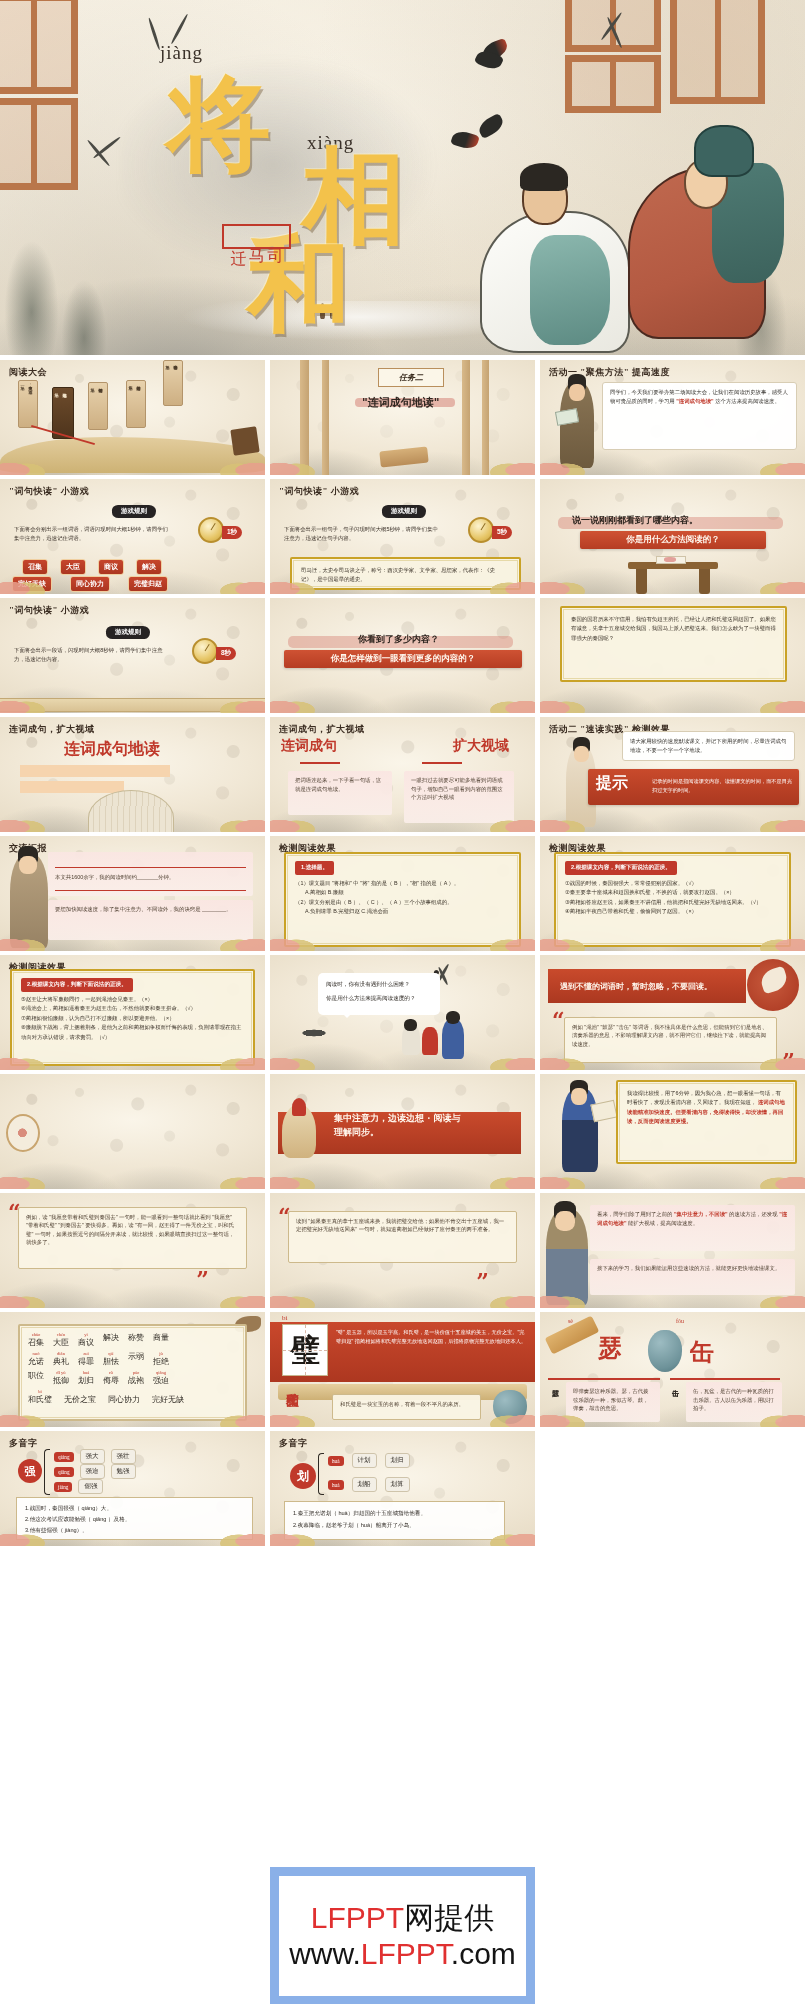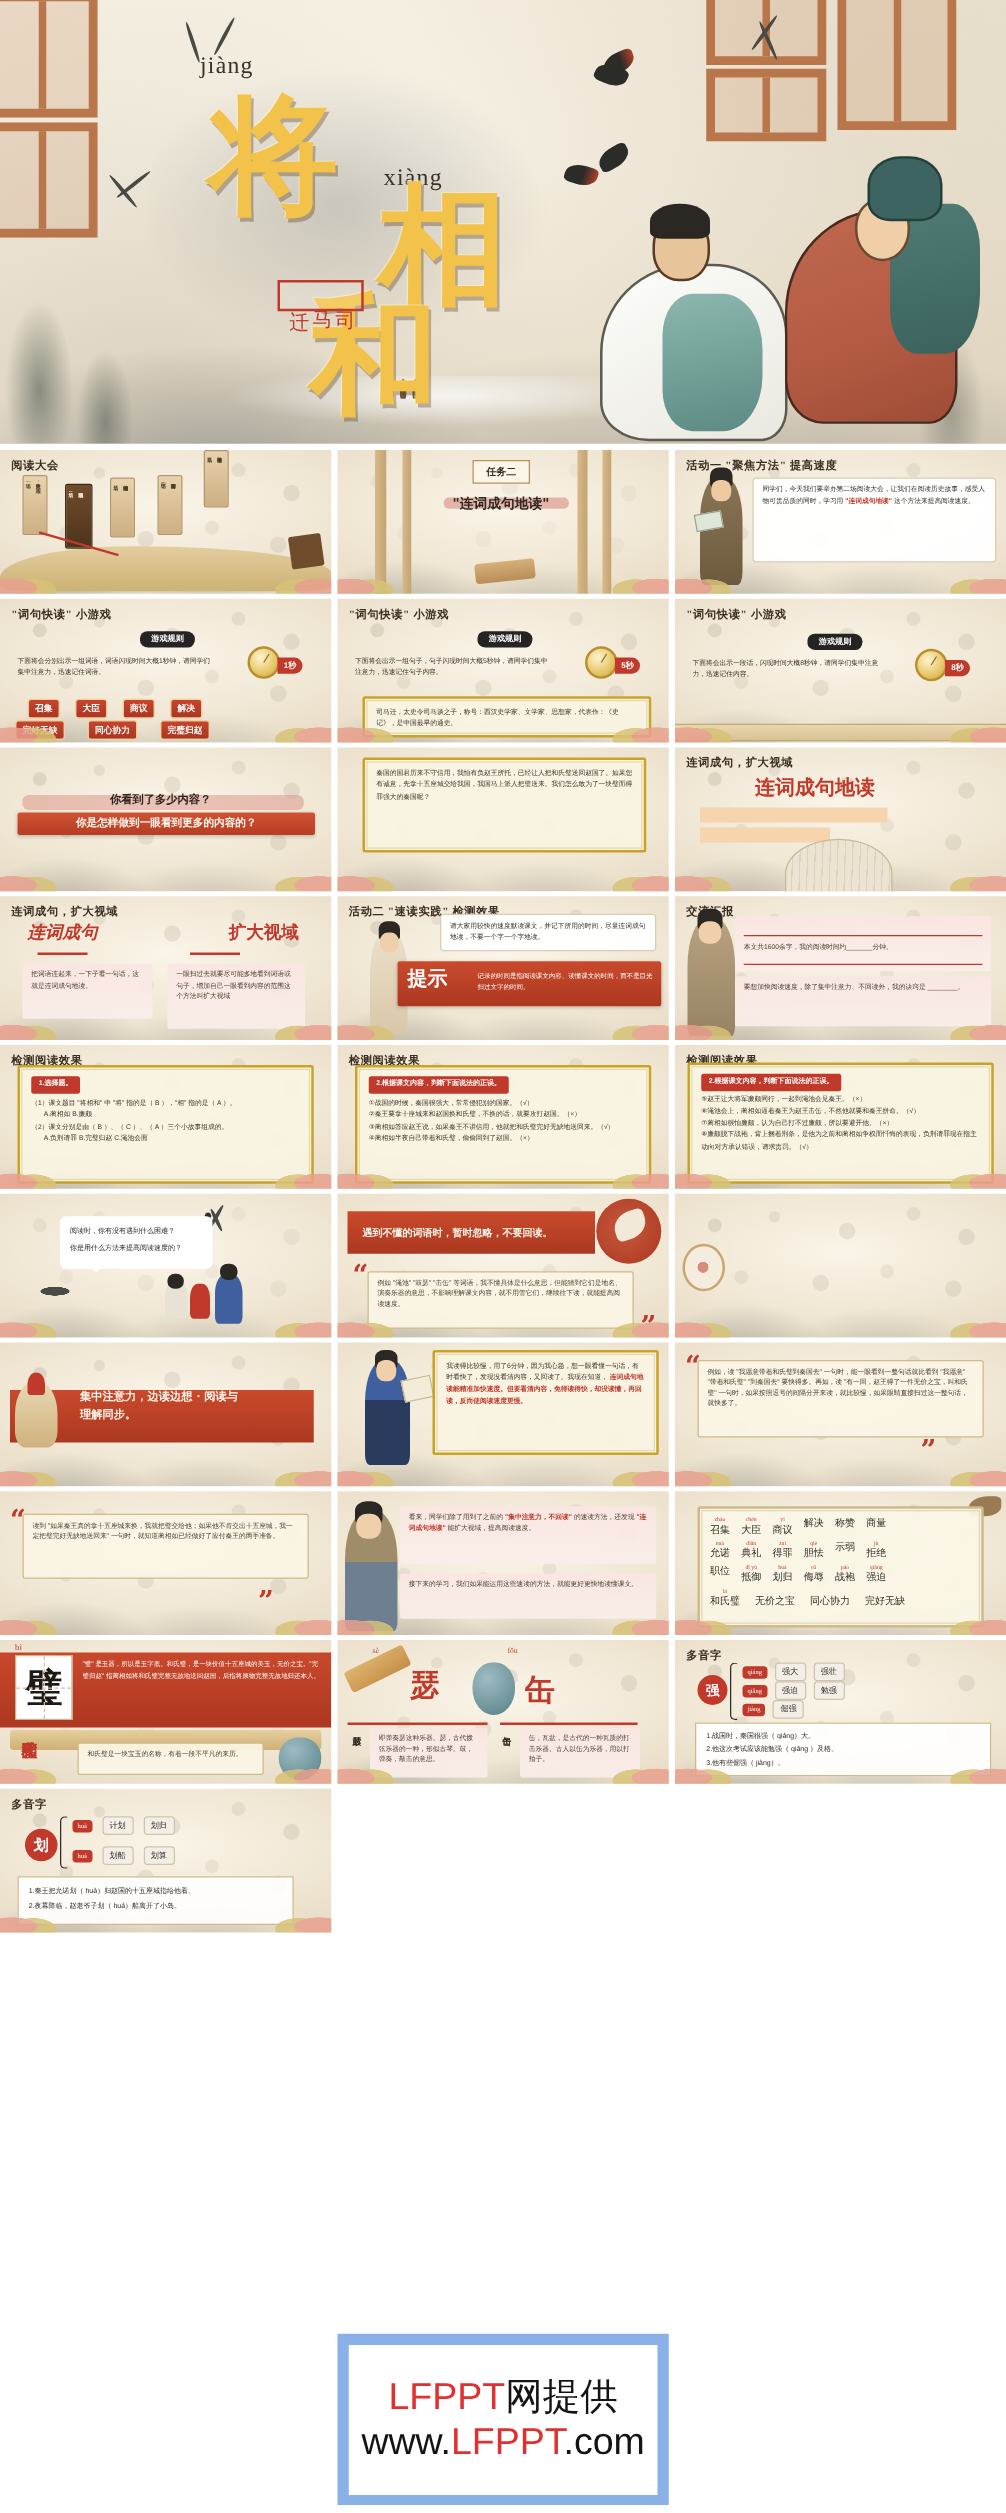--- a/index.html
+++ b/index.html
@@ -450,21 +450,21 @@
       <div class="lotus-r"></div>
   </div>
 
   <div class="thumb">
     <div class="calligraphy-bg" style="opacity:.12"></div>
       <div class="mtn-bg"></div>
     <div style="position:absolute;left:30px;top:0;width:9px;height:115px;background:linear-gradient(90deg,#d8b98a,#c5a372);"></div>
     <div style="position:absolute;left:52px;top:0;width:7px;height:115px;background:linear-gradient(90deg,#d8b98a,#c5a372);"></div>
     <div style="position:absolute;left:192px;top:0;width:8px;height:115px;background:linear-gradient(90deg,#d8b98a,#c5a372);"></div>
     <div style="position:absolute;left:212px;top:0;width:7px;height:115px;background:linear-gradient(90deg,#d8b98a,#c5a372);"></div>
-    <div style="position:absolute;left:108px;top:8px;background:#fbf6e8;border:1px solid #b98f5c;padding:3px 10px;font-family:'DejaVu Serif',serif;font-size:8px;font-weight:700;color:#3a2d1f;">任务二</div>
+    <div style="position:absolute;left:108px;top:8px;background:#fbf6e8;border:1px solid #b98f5c;padding:3px 20px;font-family:'DejaVu Serif',serif;font-size:8px;font-weight:700;color:#3a2d1f;font-style:italic;">任务二</div>
     <div style="position:absolute;left:85px;top:38px;width:100px;height:9px;background:rgba(214,132,120,.55);border-radius:4px;"></div>
     <div class="ink-title" style="left:92px;top:35px;font-size:11px;">"连词成句地读"</div>
     <div style="position:absolute;left:110px;bottom:10px;width:48px;height:16px;background:linear-gradient(180deg,#d6b079,#b98d58);border-radius:3px;transform:rotate(-6deg);"></div>
     <div class="lotus-l"></div>
       <div class="lotus-r"></div>
   </div>
 
   <div class="thumb">
     <div class="calligraphy-bg"></div>
       <div class="mtn-bg"></div>
@@ -512,20 +512,36 @@
     <div class="t-head">"词句快读" 小游戏</div>
     <div class="rules-pill" style="left:112px;top:26px;">游戏规则</div>
     <div style="position:absolute;left:14px;top:46px;width:155px;font-size:5.4px;line-height:1.7;color:#3a3028;">下面将会出示一组句子，句子闪现时间大概5秒钟，请同学们集中注意力，迅速记住句子内容。</div>
     <div class="timer" style="left:198px;top:38px;"></div>
     <div class="timer-badge" style="left:222px;top:47px;">5秒</div>
     <div class="gold-frame" style="left:20px;top:78px;right:14px;bottom:4px;">司马迁，太史令司马谈之子，称号：西汉史学家、文学家、思想家，代表作：《史记》，是中国最早的通史。</div>
     <div class="lotus-l"></div>
       <div class="lotus-r"></div>
   </div>
 
+  <div class="thumb">
+    <div class="calligraphy-bg"></div>
+      <div class="mtn-bg"></div>
+    <div style="position:absolute;left:18px;top:38px;width:225px;height:12px;background:rgba(214,132,120,.45);border-radius:5px;"></div>
+    <div class="ink-title" style="left:32px;top:35px;font-size:9px;">说一说刚刚都看到了哪些内容。</div>
+    <div class="ribbon" style="left:40px;top:52px;width:186px;height:18px;font-size:8.5px;justify-content:center;">你是用什么方法阅读的？</div>
+    <div class="desk">
+      <div class="desk-top"></div>
+      <div class="desk-leg" style="left:8px;"></div>
+      <div class="desk-leg" style="right:8px;"></div>
+      <div style="position:absolute;left:28px;top:-2px;width:30px;height:8px;background:#f6f1e4;border:1px solid #cfc3a8;"></div>
+      <div style="position:absolute;left:36px;top:-1px;width:12px;height:5px;background:#e2a09a;border-radius:40%;"></div>
+    </div>
+    <div class="lotus-l"></div>
+      <div class="lotus-r"></div>
+  </div>
 
   <div class="thumb">
     <div class="calligraphy-bg"></div>
       <div class="mtn-bg"></div>
     <div class="t-head">"词句快读" 小游戏</div>
     <div class="rules-pill" style="left:106px;top:28px;">游戏规则</div>
     <div style="position:absolute;left:14px;top:48px;width:150px;font-size:5.4px;line-height:1.7;color:#3a3028;">下面将会出示一段话，闪现时间大概8秒钟，请同学们集中注意力，迅速记住内容。</div>
     <div class="timer" style="left:192px;top:40px;"></div>
     <div class="timer-badge" style="left:216px;top:49px;">8秒</div>
     <div class="scroll-band" style="top:100px;"></div>
@@ -560,21 +576,21 @@
     <div style="position:absolute;left:20px;top:64px;width:104px;height:12px;background:#f6d4ae;"></div>
     <div style="position:absolute;left:88px;bottom:-14px;width:86px;height:56px;border-radius:50% 50% 0 0;background:repeating-linear-gradient(92deg,#ece4d2 0 5px,#ddd2bb 5px 6px);border:1px solid #c6b996;"></div>
     <div class="lotus-l"></div>
       <div class="lotus-r"></div>
   </div>
 
   <div class="thumb">
     <div class="calligraphy-bg"></div>
       <div class="mtn-bg"></div>
     <div class="t-head">连词成句，扩大视域</div>
-    <div class="red-title" style="left:22px;top:20px;font-size:14px;font-style:italic;">连词成句</div>
+    <div class="red-title" style="left:11px;top:20px;font-size:14px;">连词成句</div>
     <div class="red-title" style="left:145px;top:20px;font-size:14px;margin-left:38px;">扩大视域</div>
     <div style="position:absolute;left:30px;top:45px;width:40px;height:2px;background:#c0392b;"></div>
     <div style="position:absolute;left:152px;top:45px;width:40px;height:2px;background:#c0392b;"></div>
     <div class="card-pink" style="left:18px;top:54px;width:104px;height:44px;">把词语连起来，一下子看一句话，这就是连词成句地读。</div>
     <div class="card-pink" style="left:134px;top:54px;width:110px;height:52px;">一眼扫过去就要尽可能多地看到词语或句子，增加自己一眼看到内容的范围这个方法叫扩大视域</div>
     <div class="lotus-l"></div>
       <div class="lotus-r"></div>
   </div>
 
   <div class="thumb">

